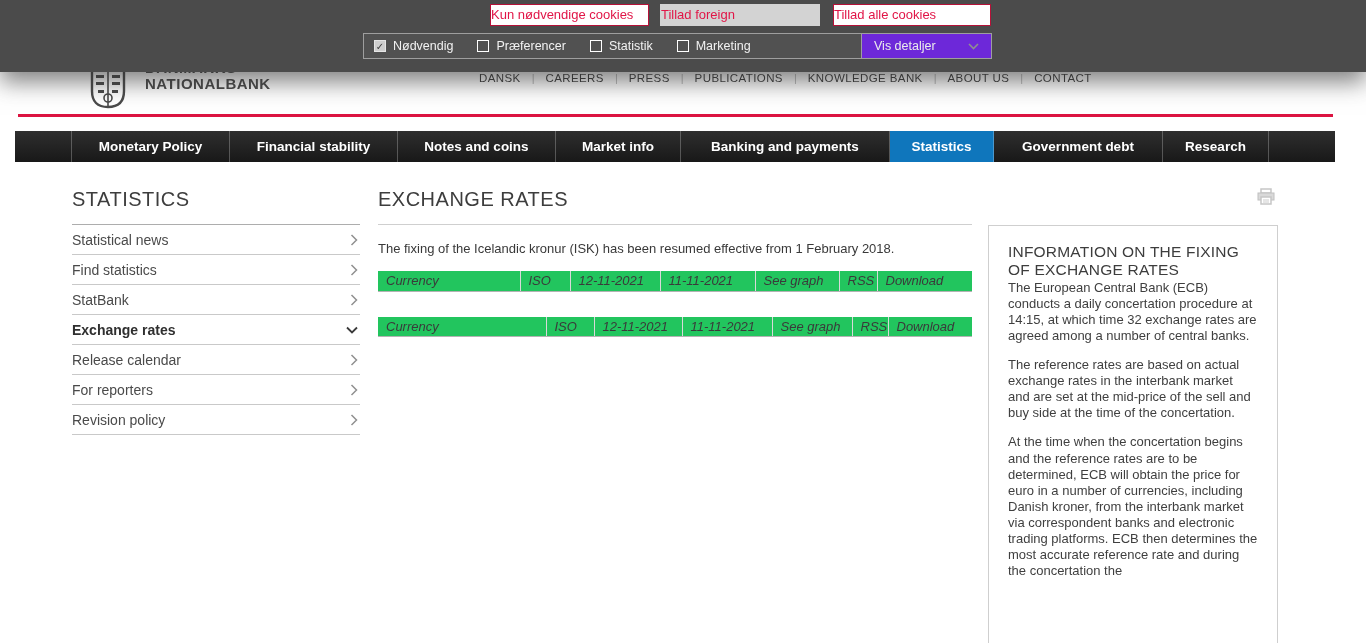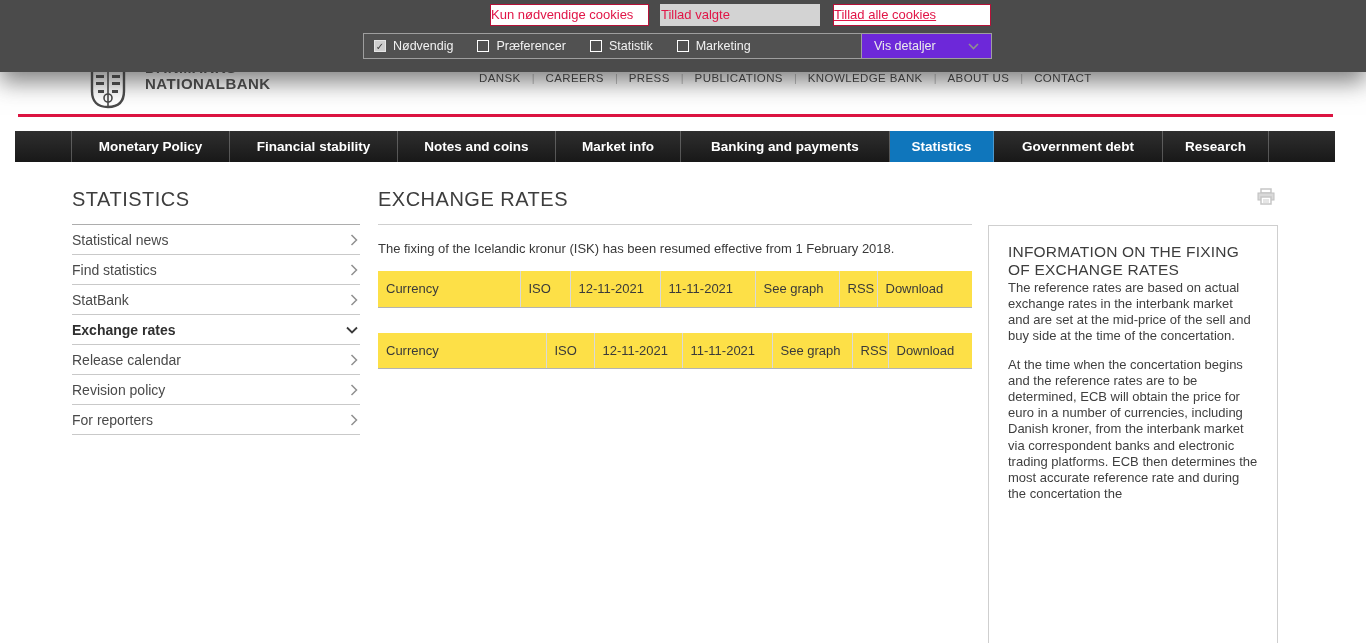--- a/index.html
+++ b/index.html
@@ -22,21 +22,21 @@
   .search-box input::placeholder { color:#9a9a9a; }
   .red-line { position:absolute; left:18px; top:114px; width:1315px; height:3px; background:#dc1441; }
 
   
   .cookie-banner { position:absolute; left:0; top:0; width:1366px; height:72px; background:#4b4b4b;
                    z-index:10; box-shadow:0 10px 22px rgba(45,45,45,.6); }
   .ck-btn { position:absolute; top:4px; height:22px; line-height:20px; text-align:left; font-size:13px;
             color:#e11547; background:#fff; cursor:pointer; }
   .ck-btn.b1 { left:490px; width:159px; border:1px solid #b51238; }
   .ck-btn.b2 { left:660px; width:160px; background:#d3d3d3; border:1px solid #d3d3d3; }
-  .ck-btn.b3 { left:833px; width:158px; border:1px solid #b51238;text-decoration:underline; }
+  .ck-btn.b3 { left:833px; width:158px; border:1px solid #b51238; }
   .ck-bar { position:absolute; left:363px; top:33px; width:629px; height:26px; border:1px solid #9e9e9e;
             background:#515151; display:flex; align-items:center; padding-left:10px; gap:24px; }
   .ck-item { display:flex; align-items:center; gap:7px; color:#f2f2f2; font-size:12.5px; cursor:pointer; }
   .ck-box { width:12px; height:12px; border:1px solid #fff; display:flex; align-items:center;
             justify-content:center; font-size:10px; color:#3c3c3c; }
   .ck-box.checked { background:#cfcfcf; border-color:#e6e6e6; }
   .vis { position:absolute; right:0; top:0; height:24px; width:130px; background:#6d28d9;
          border-left:1px solid #9e9e9e; display:flex; align-items:center; justify-content:space-between;
          padding:0 12px; color:#ececec; font-size:12.5px; cursor:pointer; }
 
@@ -58,22 +58,22 @@
   .side-item.active { font-weight:bold; color:#2f2f2f; }
   .side-item .chev { display:flex; align-items:center; padding-right:2px; }
 
   
   .content { position:absolute; left:378px; top:188px; width:594px; }
   .content h1 { font-size:20px; font-weight:normal; color:#3d3d3d; padding-bottom:13px;
                 border-bottom:1px solid #cfcfcf; letter-spacing:.5px; }
   .intro { margin:16px 0 15px; font-size:13px; color:#393939; }
   table { border-collapse:collapse; width:594px; table-layout:fixed; font-size:13px; color:#333; }
   table.t2 { margin-top:25px; }
-  th { background:#fde047; font-weight:normal; text-align:left; height:36px; padding-left:8px;
-       border-left:1px solid #d9d9d9; border-bottom:1px solid #b3b3b3; color:#3a3a3a; }
+  th { background:#22c55e; font-weight:normal; text-align:left; height:20px; padding-left:8px;
+       border-left:1px solid #d9d9d9; border-bottom:1px solid #b3b3b3; color:#3a3a3a;font-style:italic; }
   th:first-child { border-left:none; }
   .icon-btn { display:inline-block; cursor:pointer; line-height:0; }
 
   
   .info { position:absolute; left:988px; top:225px; width:290px; height:760px; border:1px solid #cfcfcf;
           background:#fff; padding:17px 19px; }
   .info h2 { font-size:15.5px; font-weight:normal; color:#3d3d3d; line-height:1.18;
              letter-spacing:.2px; }
   .info p { font-size:13px; color:#3f3f3f; line-height:1.24; margin-bottom:13px; }
 
@@ -117,21 +117,21 @@
       <span class="hsep">|</span>
       <span class="hlink">ABOUT US</span>
       <span class="hsep">|</span>
       <span class="hlink">CONTACT</span>
     </div>
   <div class="red-line"></div>
 </div>
 
 <div class="cookie-banner">
   <div class="ck-btn b1">Kun nødvendige cookies</div>
-  <div class="ck-btn b2">Tillad valgte</div>
+  <div class="ck-btn b2">Tillad foreign</div>
   <div class="ck-btn b3">Tillad alle cookies</div>
   <div class="ck-bar">
     <span class="ck-item">
         <span class="ck-box checked">✓</span>
         <span>Nødvendig</span>
       </span>
       <span class="ck-item">
         <span class="ck-box"></span>
         <span>Præferencer</span>
       </span>
@@ -204,29 +204,29 @@
       </div>
       <div class="side-item">
         <span>Release calendar</span>
         <span class="chev">
           <svg width="8" height="12" viewBox="0 0 8 12">
             <path d="M1.5 1 L6.5 6 L1.5 11" fill="none" stroke="#909090" stroke-width="1.5"></path>
           </svg>
         </span>
       </div>
       <div class="side-item">
+        <span>For reporters</span>
+        <span class="chev">
+          <svg width="8" height="12" viewBox="0 0 8 12">
+            <path d="M1.5 1 L6.5 6 L1.5 11" fill="none" stroke="#909090" stroke-width="1.5"></path>
+          </svg>
+        </span>
+      </div>
+      <div class="side-item">
         <span>Revision policy</span>
-        <span class="chev">
-          <svg width="8" height="12" viewBox="0 0 8 12">
-            <path d="M1.5 1 L6.5 6 L1.5 11" fill="none" stroke="#909090" stroke-width="1.5"></path>
-          </svg>
-        </span>
-      </div>
-      <div class="side-item">
-        <span>For reporters</span>
         <span class="chev">
           <svg width="8" height="12" viewBox="0 0 8 12">
             <path d="M1.5 1 L6.5 6 L1.5 11" fill="none" stroke="#909090" stroke-width="1.5"></path>
           </svg>
         </span>
       </div>
     </div>
 </div>
 
 <div class="content">
@@ -286,16 +286,17 @@
     <rect x="1" y="5" width="16" height="7" fill="#d9d9d9" stroke="#c0c0c0" stroke-width="1"></rect>
     <rect x="4" y="9" width="10" height="7" fill="#fff" stroke="#c6c6c6" stroke-width="1.5"></rect>
     <line x1="6" y1="12" x2="12" y2="12" stroke="#cccccc" stroke-width="1"></line>
     <line x1="6" y1="14" x2="12" y2="14" stroke="#cccccc" stroke-width="1"></line>
   </svg>
 </div>
 
 <div class="info">
   <h2>INFORMATION ON THE FIXING OF EXCHANGE RATES</h2>
   <div>
+      <p>The European Central Bank (ECB) conducts a daily concertation procedure at 14:15, at which time 32 exchange rates are agreed among a number of central banks.</p>
       <p>The reference rates are based on actual exchange rates in the interbank market and are set at the mid-price of the sell and buy side at the time of the concertation.</p>
       <p>At the time when the concertation begins and the reference rates are to be determined, ECB will obtain the price for euro in a number of currencies, including Danish kroner, from the interbank market via correspondent banks and electronic trading platforms. ECB then determines the most accurate reference rate and during the concertation the</p>
     </div>
 </div>
 
 </body></html>

